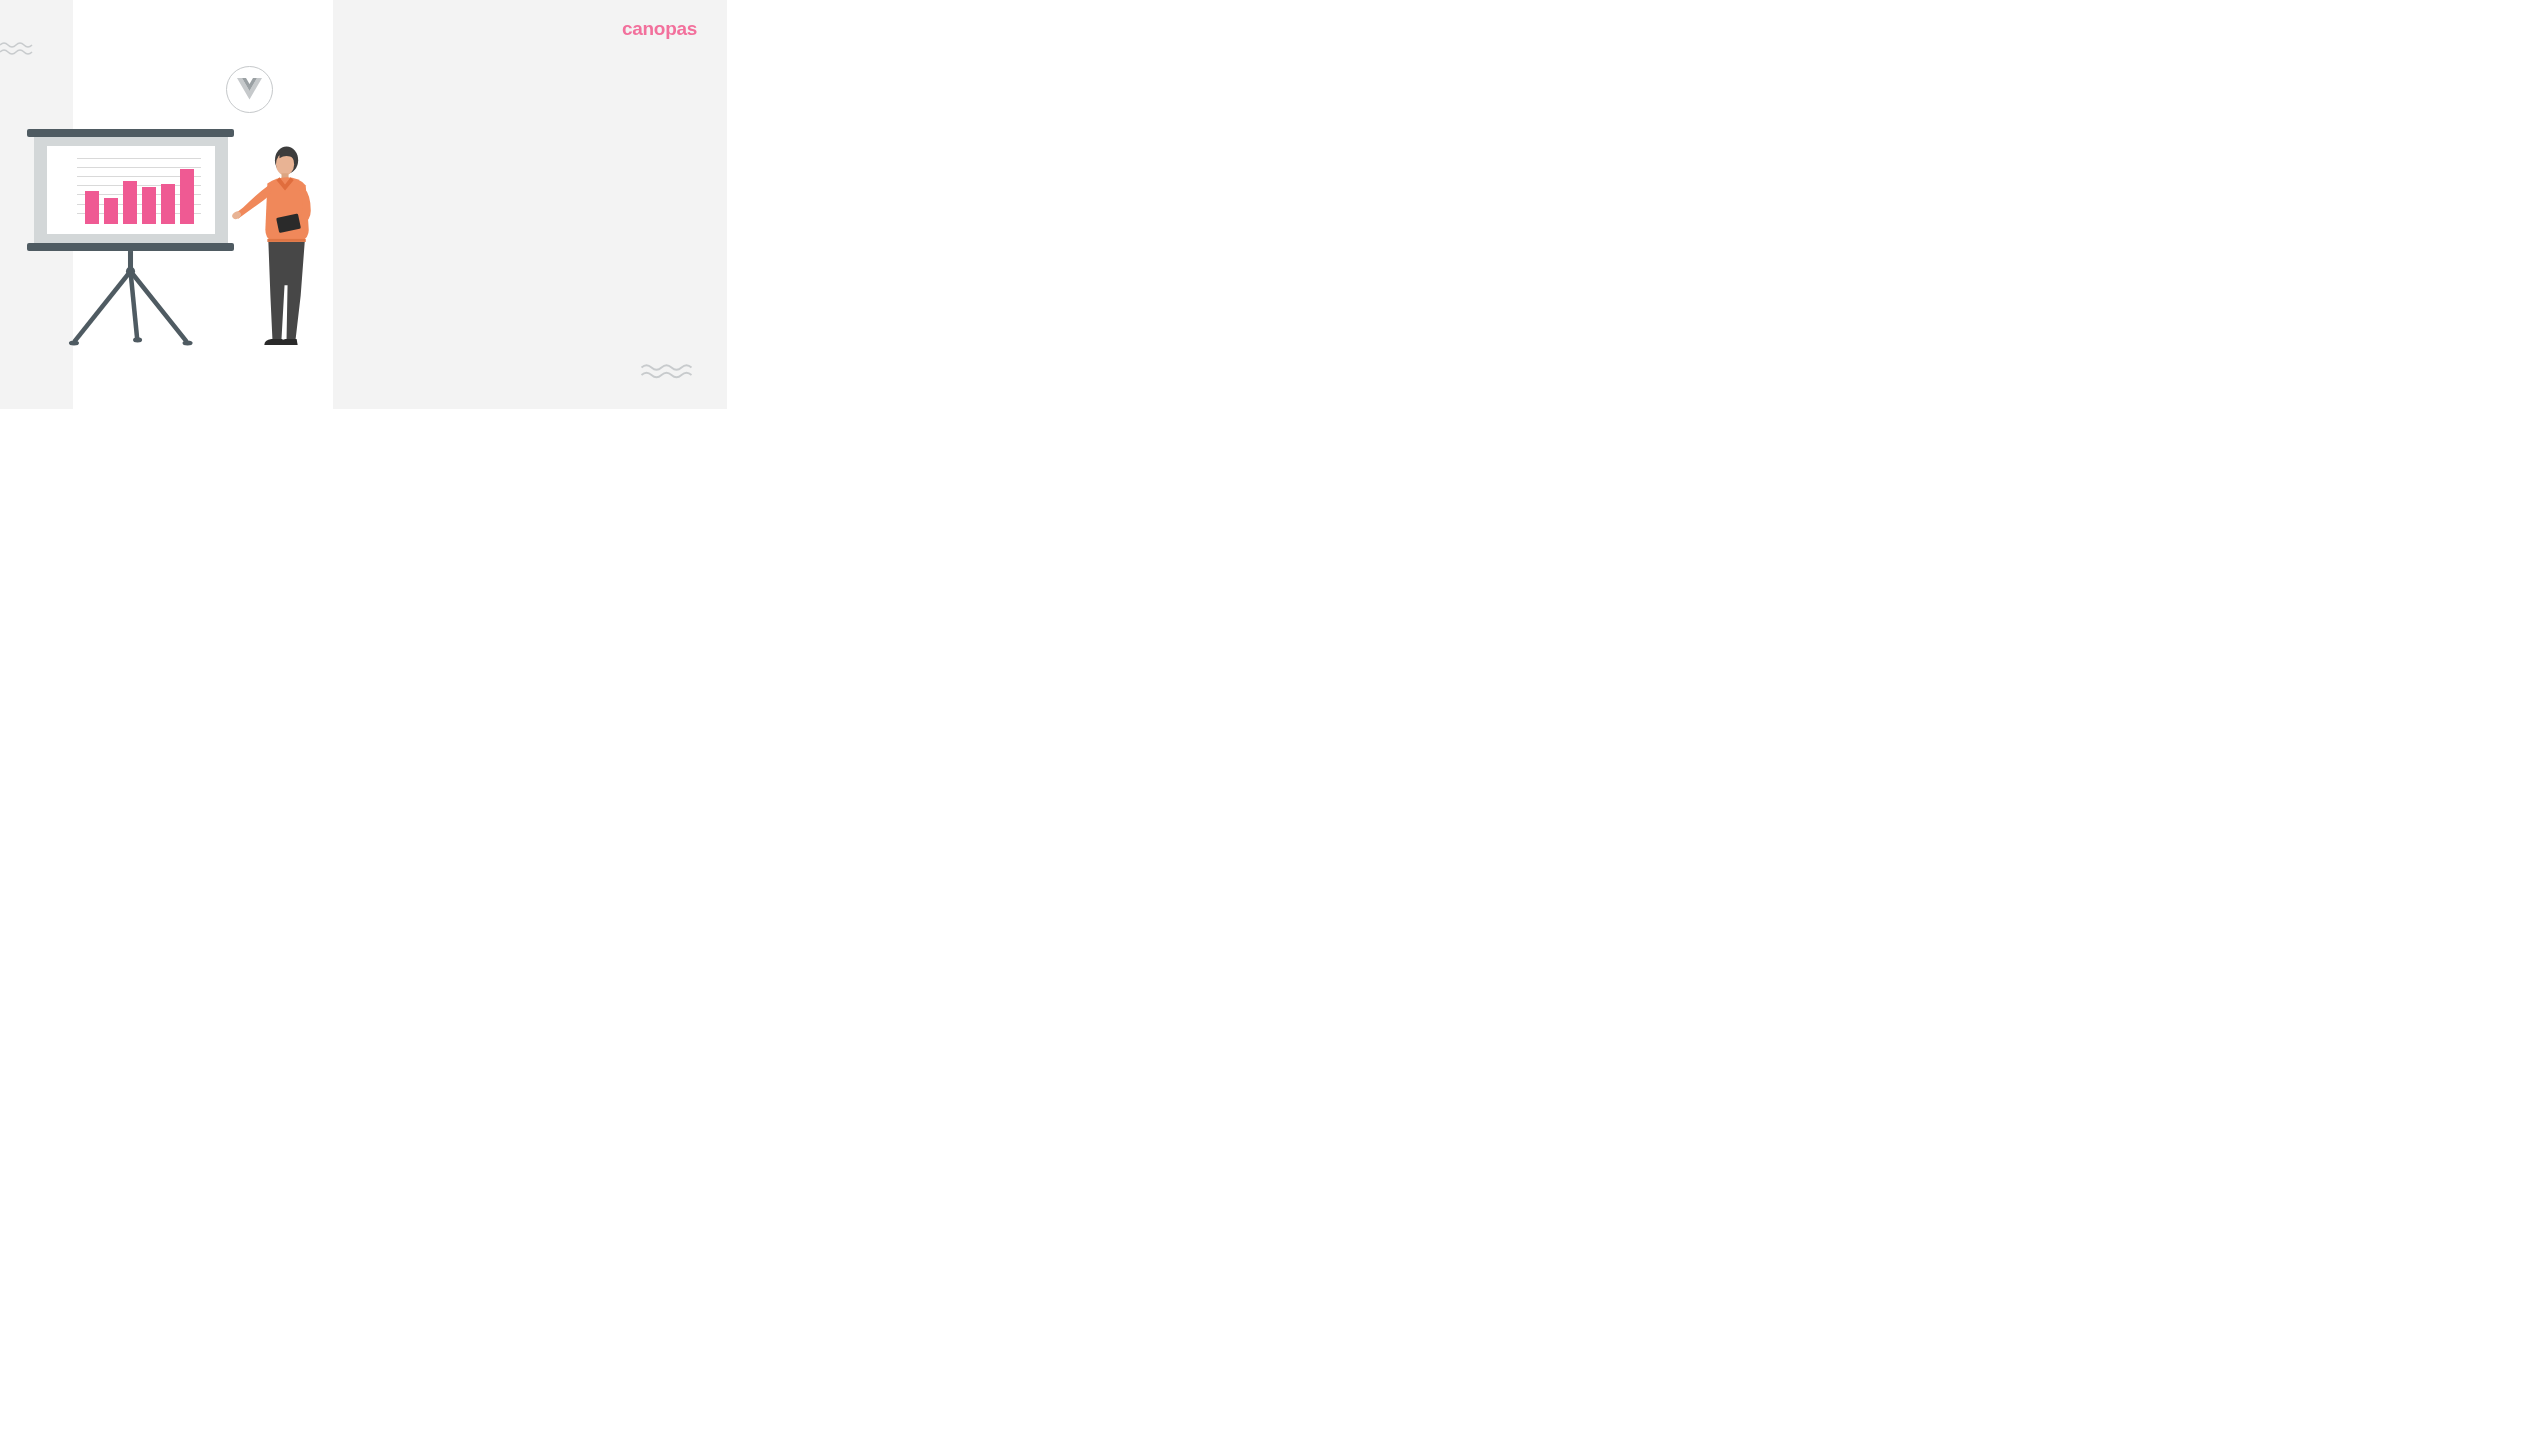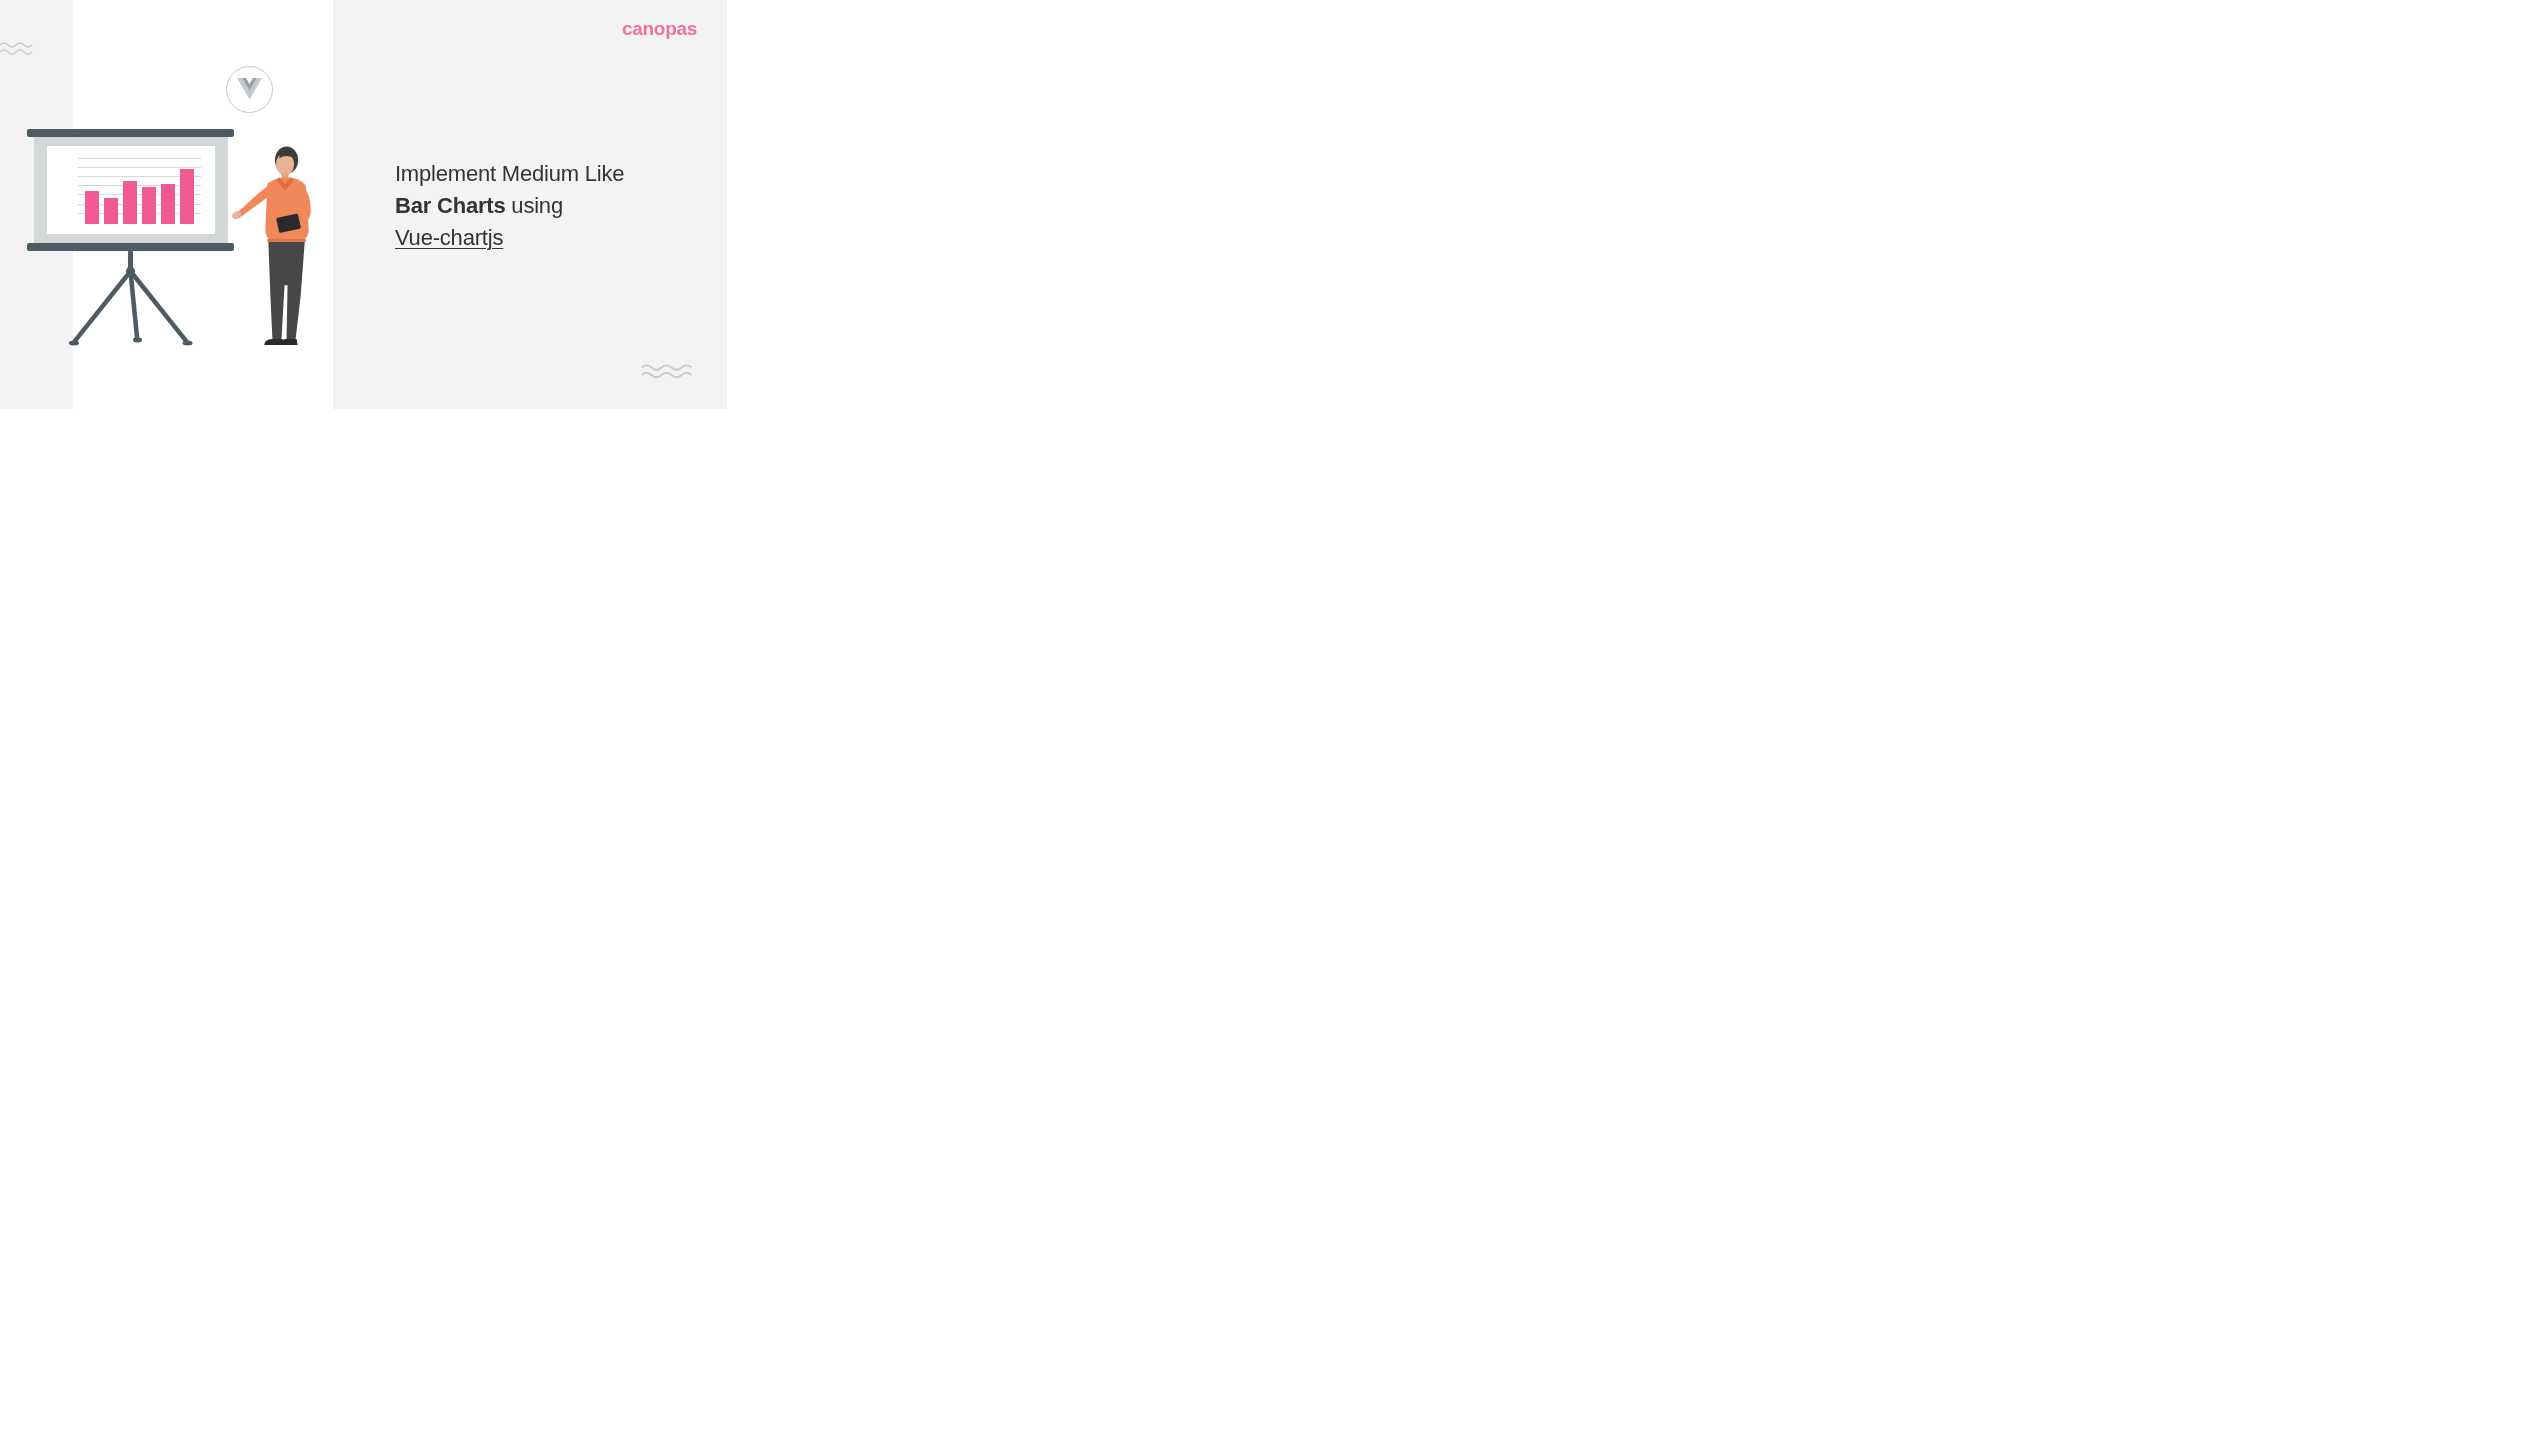--- a/index.html
+++ b/index.html
@@ -40,20 +40,21 @@
   z-index: 2;
   width: 283px;
   height: 283px;
 }
 .right-panel {
   width: 54.2%;
   height: 100%;
   background: #f3f3f3;
   position: relative;
   padding: 17.7px 30px;
+  text-align: right;
 }
 .logo {
   position: absolute;
   top: 17.7px;
   right: 30px;
   font-size: 19px;
   font-weight: 700;
   color: #f2709c;
   letter-spacing: -0.3px;
 }
@@ -203,26 +204,19 @@
         <path d="M80 386 L102 386 L104 398 L66 398 Q66 388 80 386 Z" fill="#2a2a2a"></path>
         <path d="M108 386 L130 386 L132 398 L96 398 Q96 388 108 386 Z" fill="#2a2a2a"></path>
       </svg>
     </div>
   </div>
 </div>
 
 <div class="right-panel">
   <div class="logo">canopas</div>
 
-  <div class="headline">
-    <div class="normal">Implement Medium Like</div>
-    <div>
-      <span class="bold">Bar Charts</span><span class="normal"> using</span>
-    </div>
-    <div class="normal underline">Vue-chartjs</div>
-  </div>
 
   <svg class="wave-decoration-right" viewBox="0 0 110 32">
     <path d="M2 9 Q12 0 22 9 T42 9 T62 9 T82 9 T102 9" stroke="#c8cbcd" stroke-width="3.5" fill="none"></path>
     <path d="M2 24 Q12 15 22 24 T42 24 T62 24 T82 24 T102 24" stroke="#c8cbcd" stroke-width="3.5" fill="none"></path>
   </svg>
 </div>
 
 
 </body></html>

